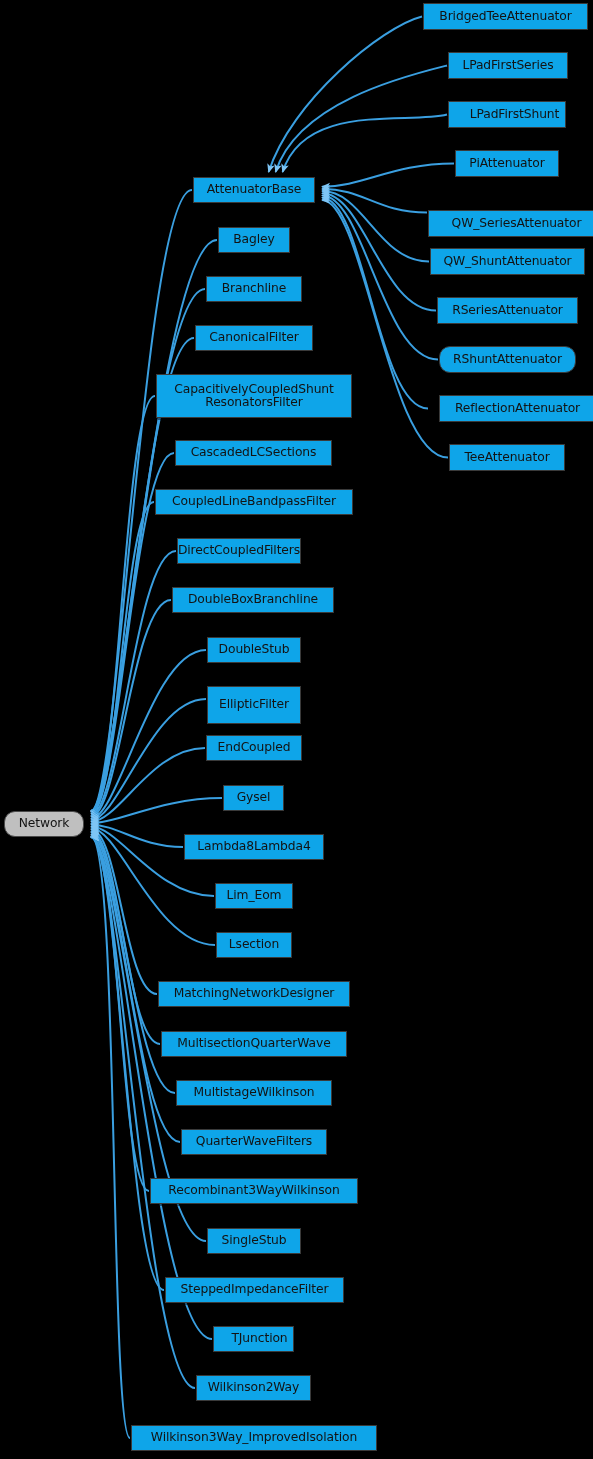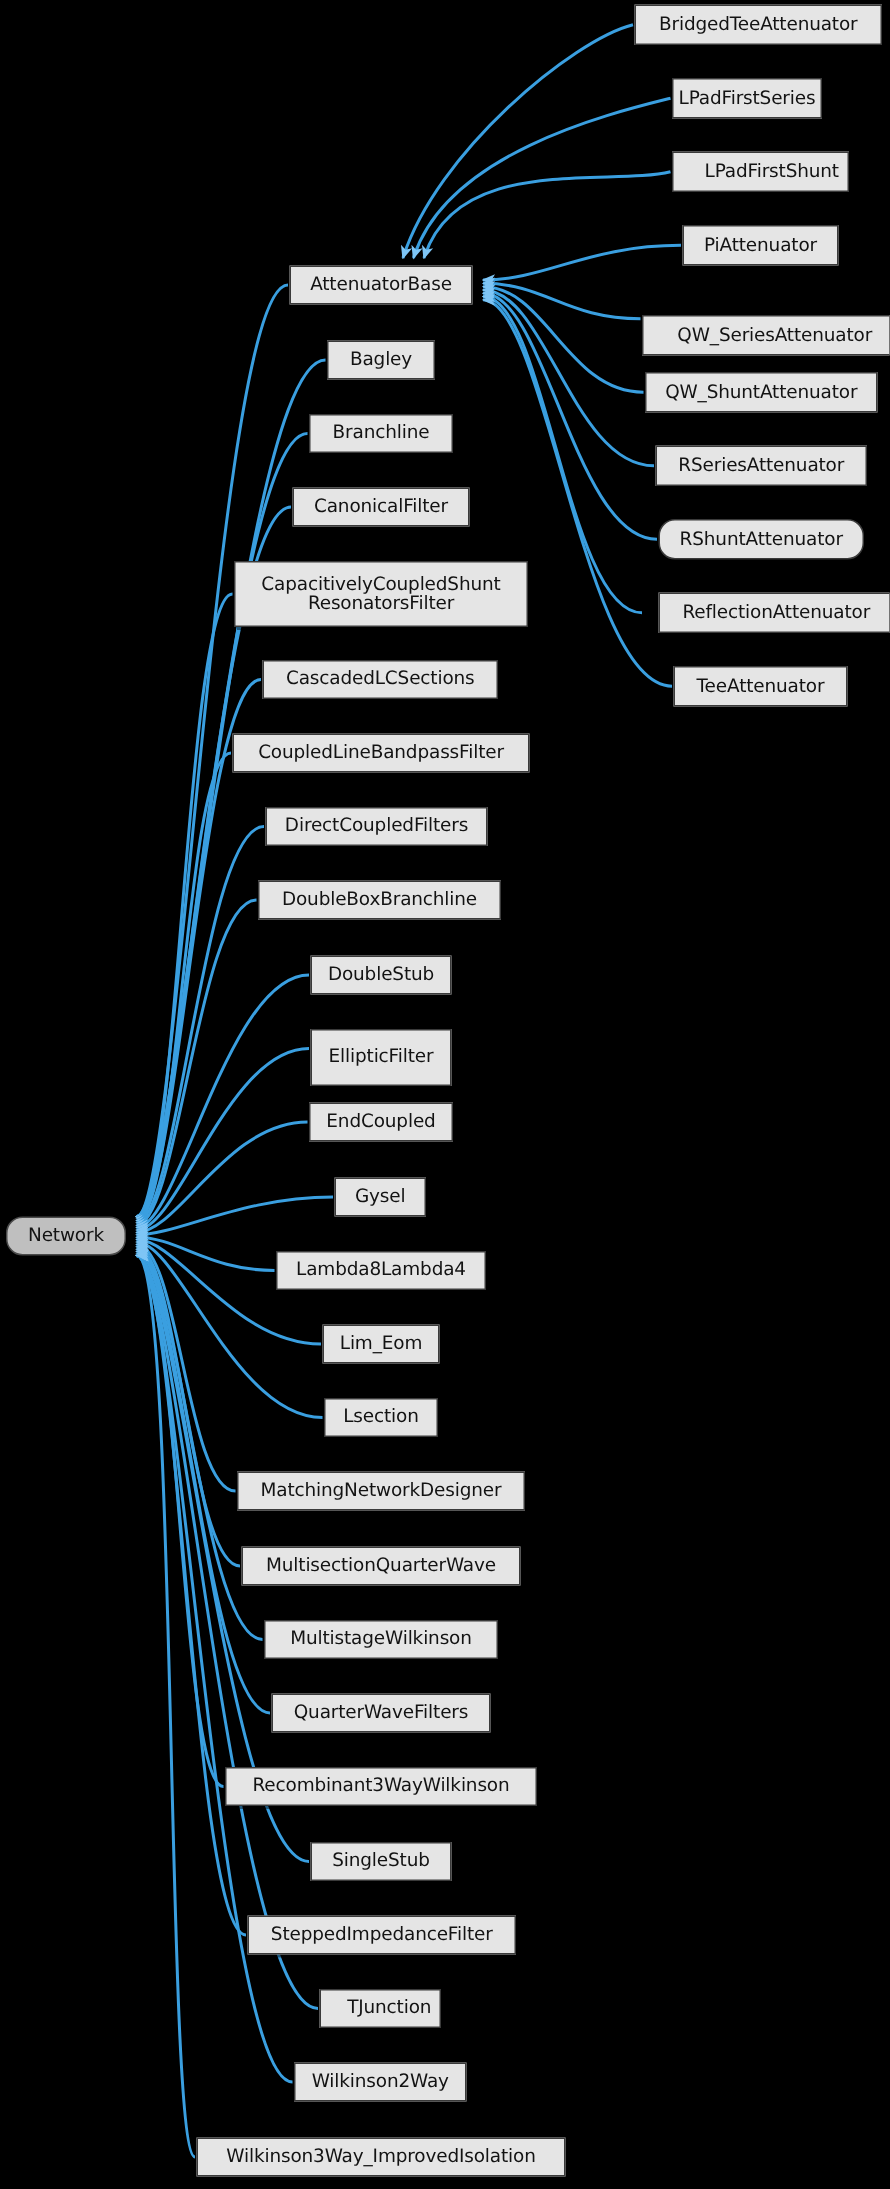--- a/index.html
+++ b/index.html
@@ -1,21 +1,21 @@
 <!DOCTYPE html>
 <html><head>
 <meta charset="utf-8">
 <style>
   html,body{margin:0;padding:0;background:#000;}
   body{width:593px;height:1459px;overflow:hidden;
        font-family:"DejaVu Sans","Liberation Sans",sans-serif;}
   #diagram{position:relative;width:593px;height:1459px;background:#000;}
   #edges{position:absolute;left:0;top:0;width:593px;height:1459px;}
   .node{position:absolute;box-sizing:border-box;
-        background:#e5e5e5;border:1px solid #3a3a3a;
+        background:#0ea5e9;border:1px solid #3a3a3a;
         box-shadow:2px 2px 0 rgba(0,0,0,0.45);
         display:flex;align-items:center;justify-content:center;
         text-align:center;color:#131313;font-size:12.3px;
         line-height:13.5px;letter-spacing:-0.1px;white-space:pre;}
   .node.root{background:#bfbfbf;border:1px solid #4a4a4a;}
 </style>
 </head>
 <body>
 
 <div id="diagram">
@@ -66,42 +66,42 @@
   </svg>
   <div id="nodes">
       <div class="node root" style="left: 4px; top: 811px; width: 80px; height: 26px; border-radius: 11px;">Network</div>
       <div class="node" style="left: 218px; top: 227px; width: 72px; height: 26px;">Bagley</div>
       <div class="node" style="left: 206px; top: 276px; width: 96px; height: 26px;">Branchline</div>
       <div class="node" style="left: 195px; top: 325px; width: 118px; height: 26px;">CanonicalFilter</div>
       <div class="node" style="left: 156px; top: 374px; width: 196px; height: 44px;">CapacitivelyCoupledShunt
 ResonatorsFilter</div>
       <div class="node" style="left: 175px; top: 440px; width: 157px; height: 26px;">CascadedLCSections</div>
       <div class="node" style="left: 155px; top: 489px; width: 198px; height: 26px;">CoupledLineBandpassFilter</div>
-      <div class="node" style="left: 177px; top: 538px; width: 148px; height: 26px;">DirectCoupledFilters</div>
+      <div class="node" style="left: 177px; top: 538px; width: 124px; height: 26px;">DirectCoupledFilters</div>
       <div class="node" style="left: 172px; top: 587px; width: 162px; height: 26px;">DoubleBoxBranchline</div>
       <div class="node" style="left: 207px; top: 637px; width: 94px; height: 26px;">DoubleStub</div>
       <div class="node" style="left: 207px; top: 686px; width: 94px; height: 38px;">EllipticFilter</div>
       <div class="node" style="left: 206px; top: 735px; width: 96px; height: 26px;">EndCoupled</div>
       <div class="node" style="left: 223px; top: 785px; width: 61px; height: 26px;">Gysel</div>
       <div class="node" style="left: 184px; top: 834px; width: 140px; height: 26px;">Lambda8Lambda4</div>
       <div class="node" style="left: 215px; top: 883px; width: 78px; height: 26px;">Lim_Eom</div>
       <div class="node" style="left: 216px; top: 932px; width: 76px; height: 26px;">Lsection</div>
       <div class="node" style="left: 158px; top: 981px; width: 192px; height: 26px;">MatchingNetworkDesigner</div>
       <div class="node" style="left: 161px; top: 1031px; width: 186px; height: 26px;">MultisectionQuarterWave</div>
       <div class="node" style="left: 176px; top: 1080px; width: 156px; height: 26px;">MultistageWilkinson</div>
       <div class="node" style="left: 181px; top: 1129px; width: 146px; height: 26px;">QuarterWaveFilters</div>
       <div class="node" style="left: 150px; top: 1178px; width: 208px; height: 26px;">Recombinant3WayWilkinson</div>
       <div class="node" style="left: 207px; top: 1228px; width: 94px; height: 26px;">SingleStub</div>
       <div class="node" style="left: 165px; top: 1277px; width: 179px; height: 26px;">SteppedImpedanceFilter</div>
       <div class="node" style="left: 213px; top: 1326px; width: 81px; height: 26px; padding-left: 12px;">TJunction</div>
       <div class="node" style="left: 196px; top: 1375px; width: 115px; height: 26px;">Wilkinson2Way</div>
       <div class="node" style="left: 131px; top: 1425px; width: 246px; height: 26px;">Wilkinson3Way_ImprovedIsolation</div>
       <div class="node" style="left: 193px; top: 177px; width: 122px; height: 26px;">AttenuatorBase</div>
       <div class="node" style="left: 423px; top: 3px; width: 165px; height: 27px;">BridgedTeeAttenuator</div>
-      <div class="node" style="left: 448px; top: 52px; width: 100px; height: 27px;">LPadFirstSeries</div>
+      <div class="node" style="left: 448px; top: 52px; width: 120px; height: 27px;">LPadFirstSeries</div>
       <div class="node" style="left: 448px; top: 101px; width: 118px; height: 27px; padding-left: 15px;">LPadFirstShunt</div>
       <div class="node" style="left: 455px; top: 150px; width: 104px; height: 27px;">PiAttenuator</div>
       <div class="node" style="left: 428px; top: 210px; width: 177px; height: 27px;">QW_SeriesAttenuator</div>
       <div class="node" style="left: 430px; top: 248px; width: 155px; height: 27px;">QW_ShuntAttenuator</div>
       <div class="node" style="left: 437px; top: 297px; width: 141px; height: 27px;">RSeriesAttenuator</div>
       <div class="node" style="left: 439px; top: 346px; width: 137px; height: 27px; border-radius: 11px;">RShuntAttenuator</div>
       <div class="node" style="left: 429px; top: 395px; width: 157px; height: 27px; margin-left: 10px;">ReflectionAttenuator</div>
       <div class="node" style="left: 449px; top: 444px; width: 116px; height: 27px;">TeeAttenuator</div>
     </div>
 </div>

